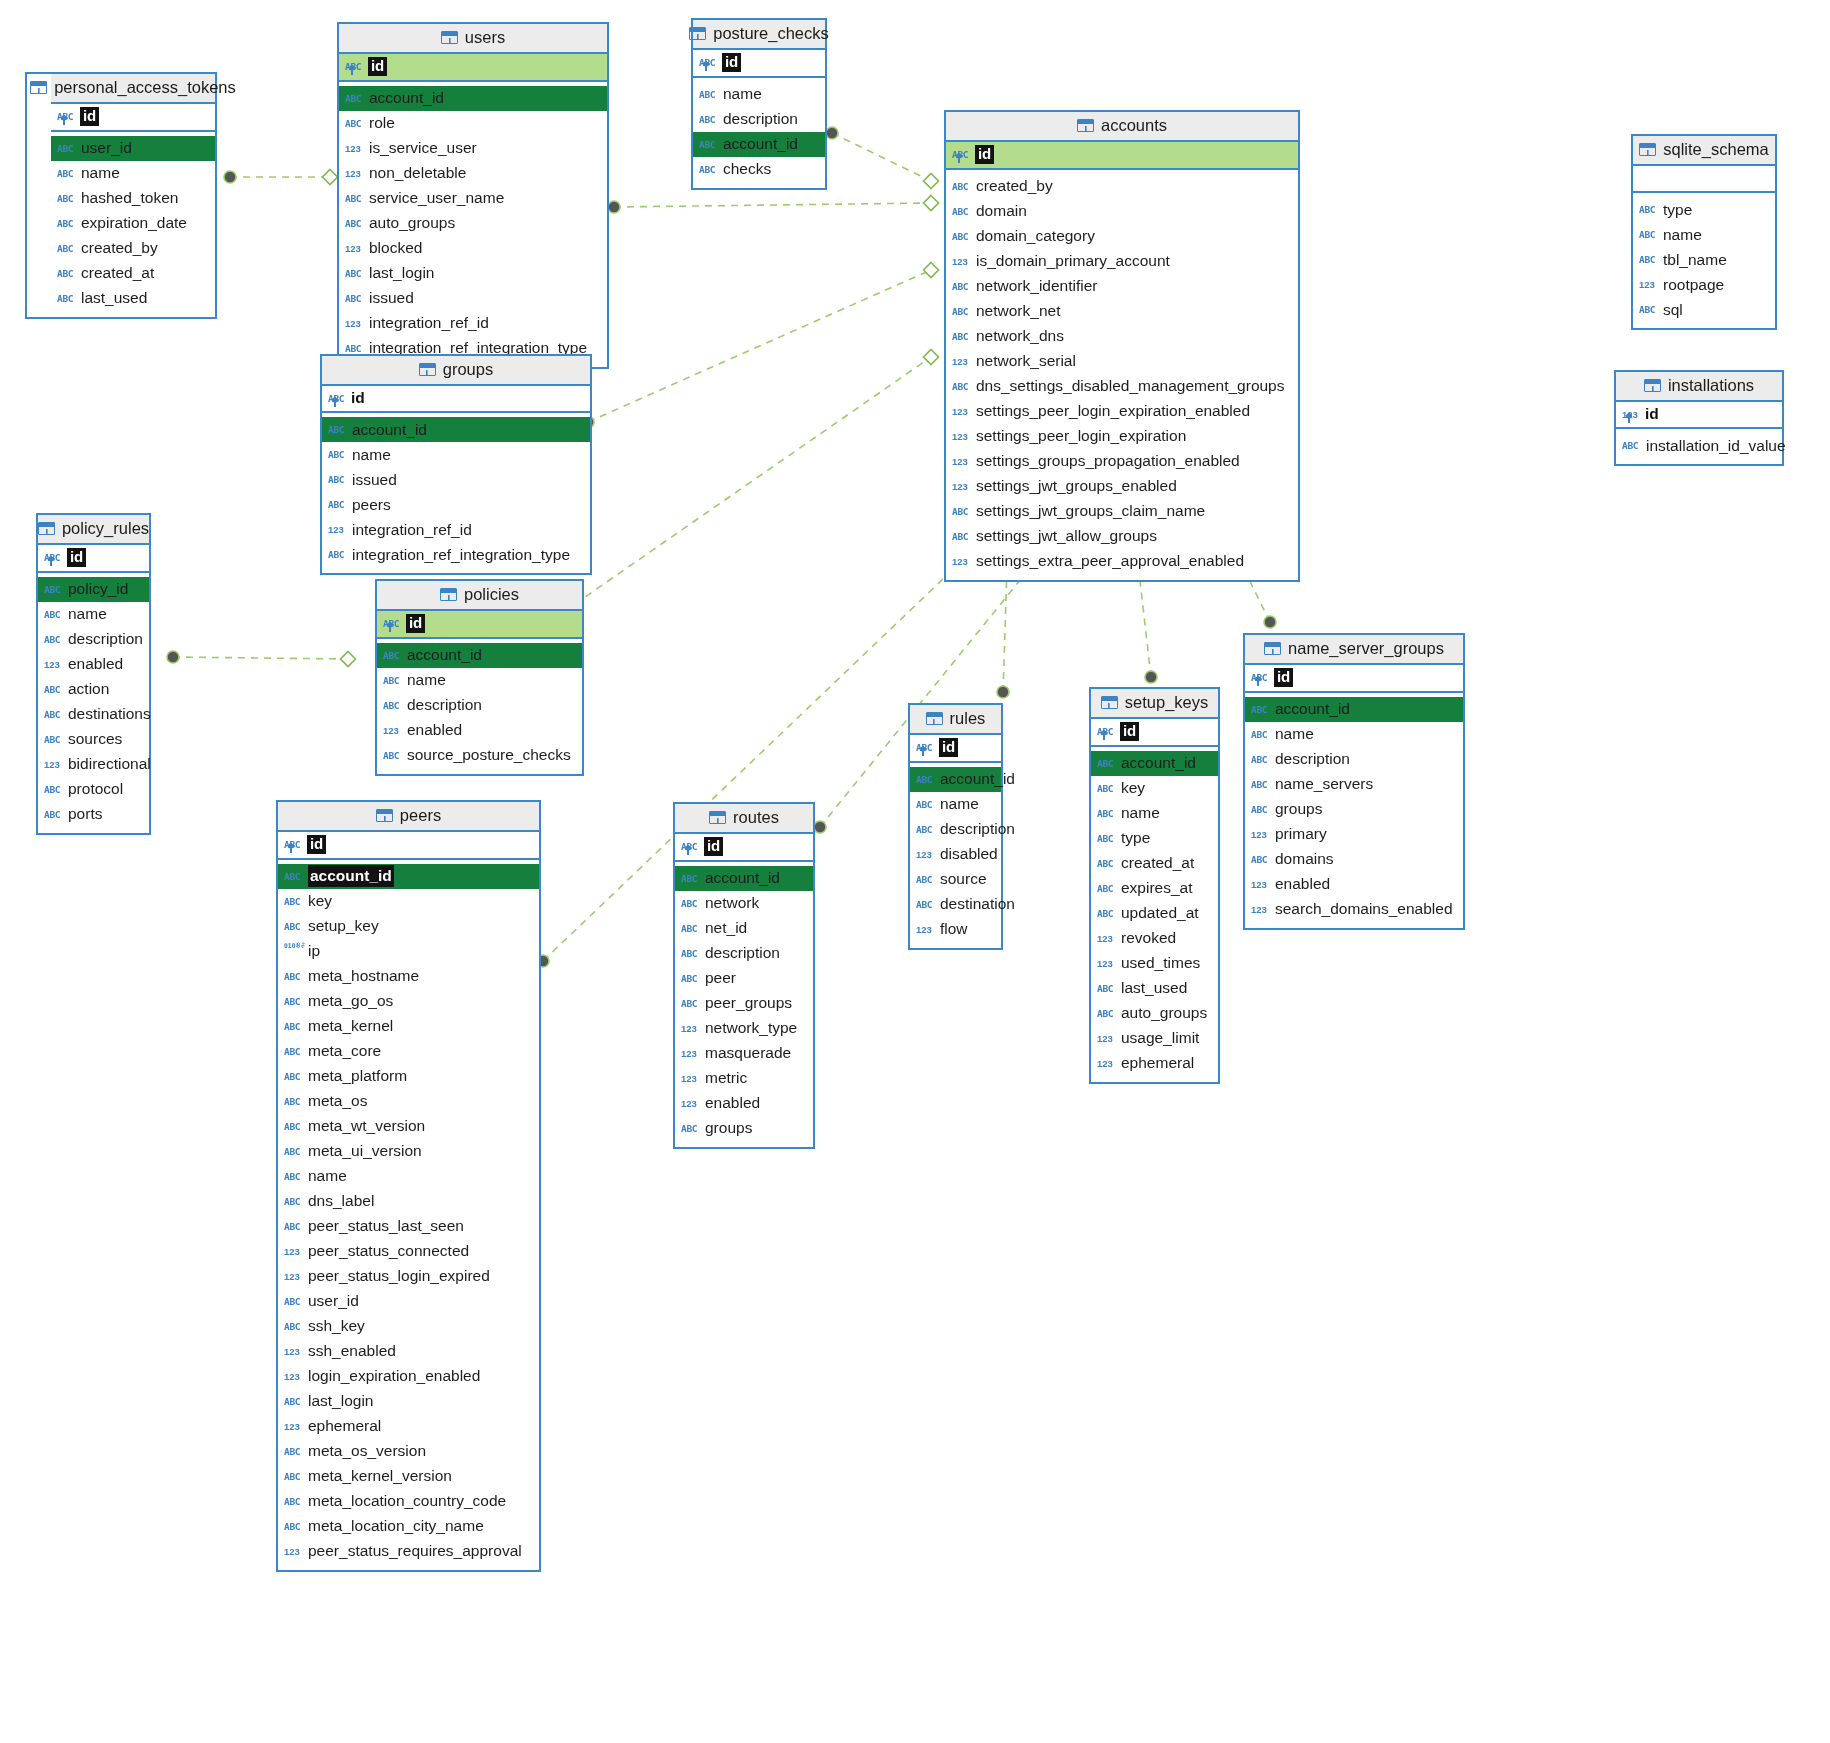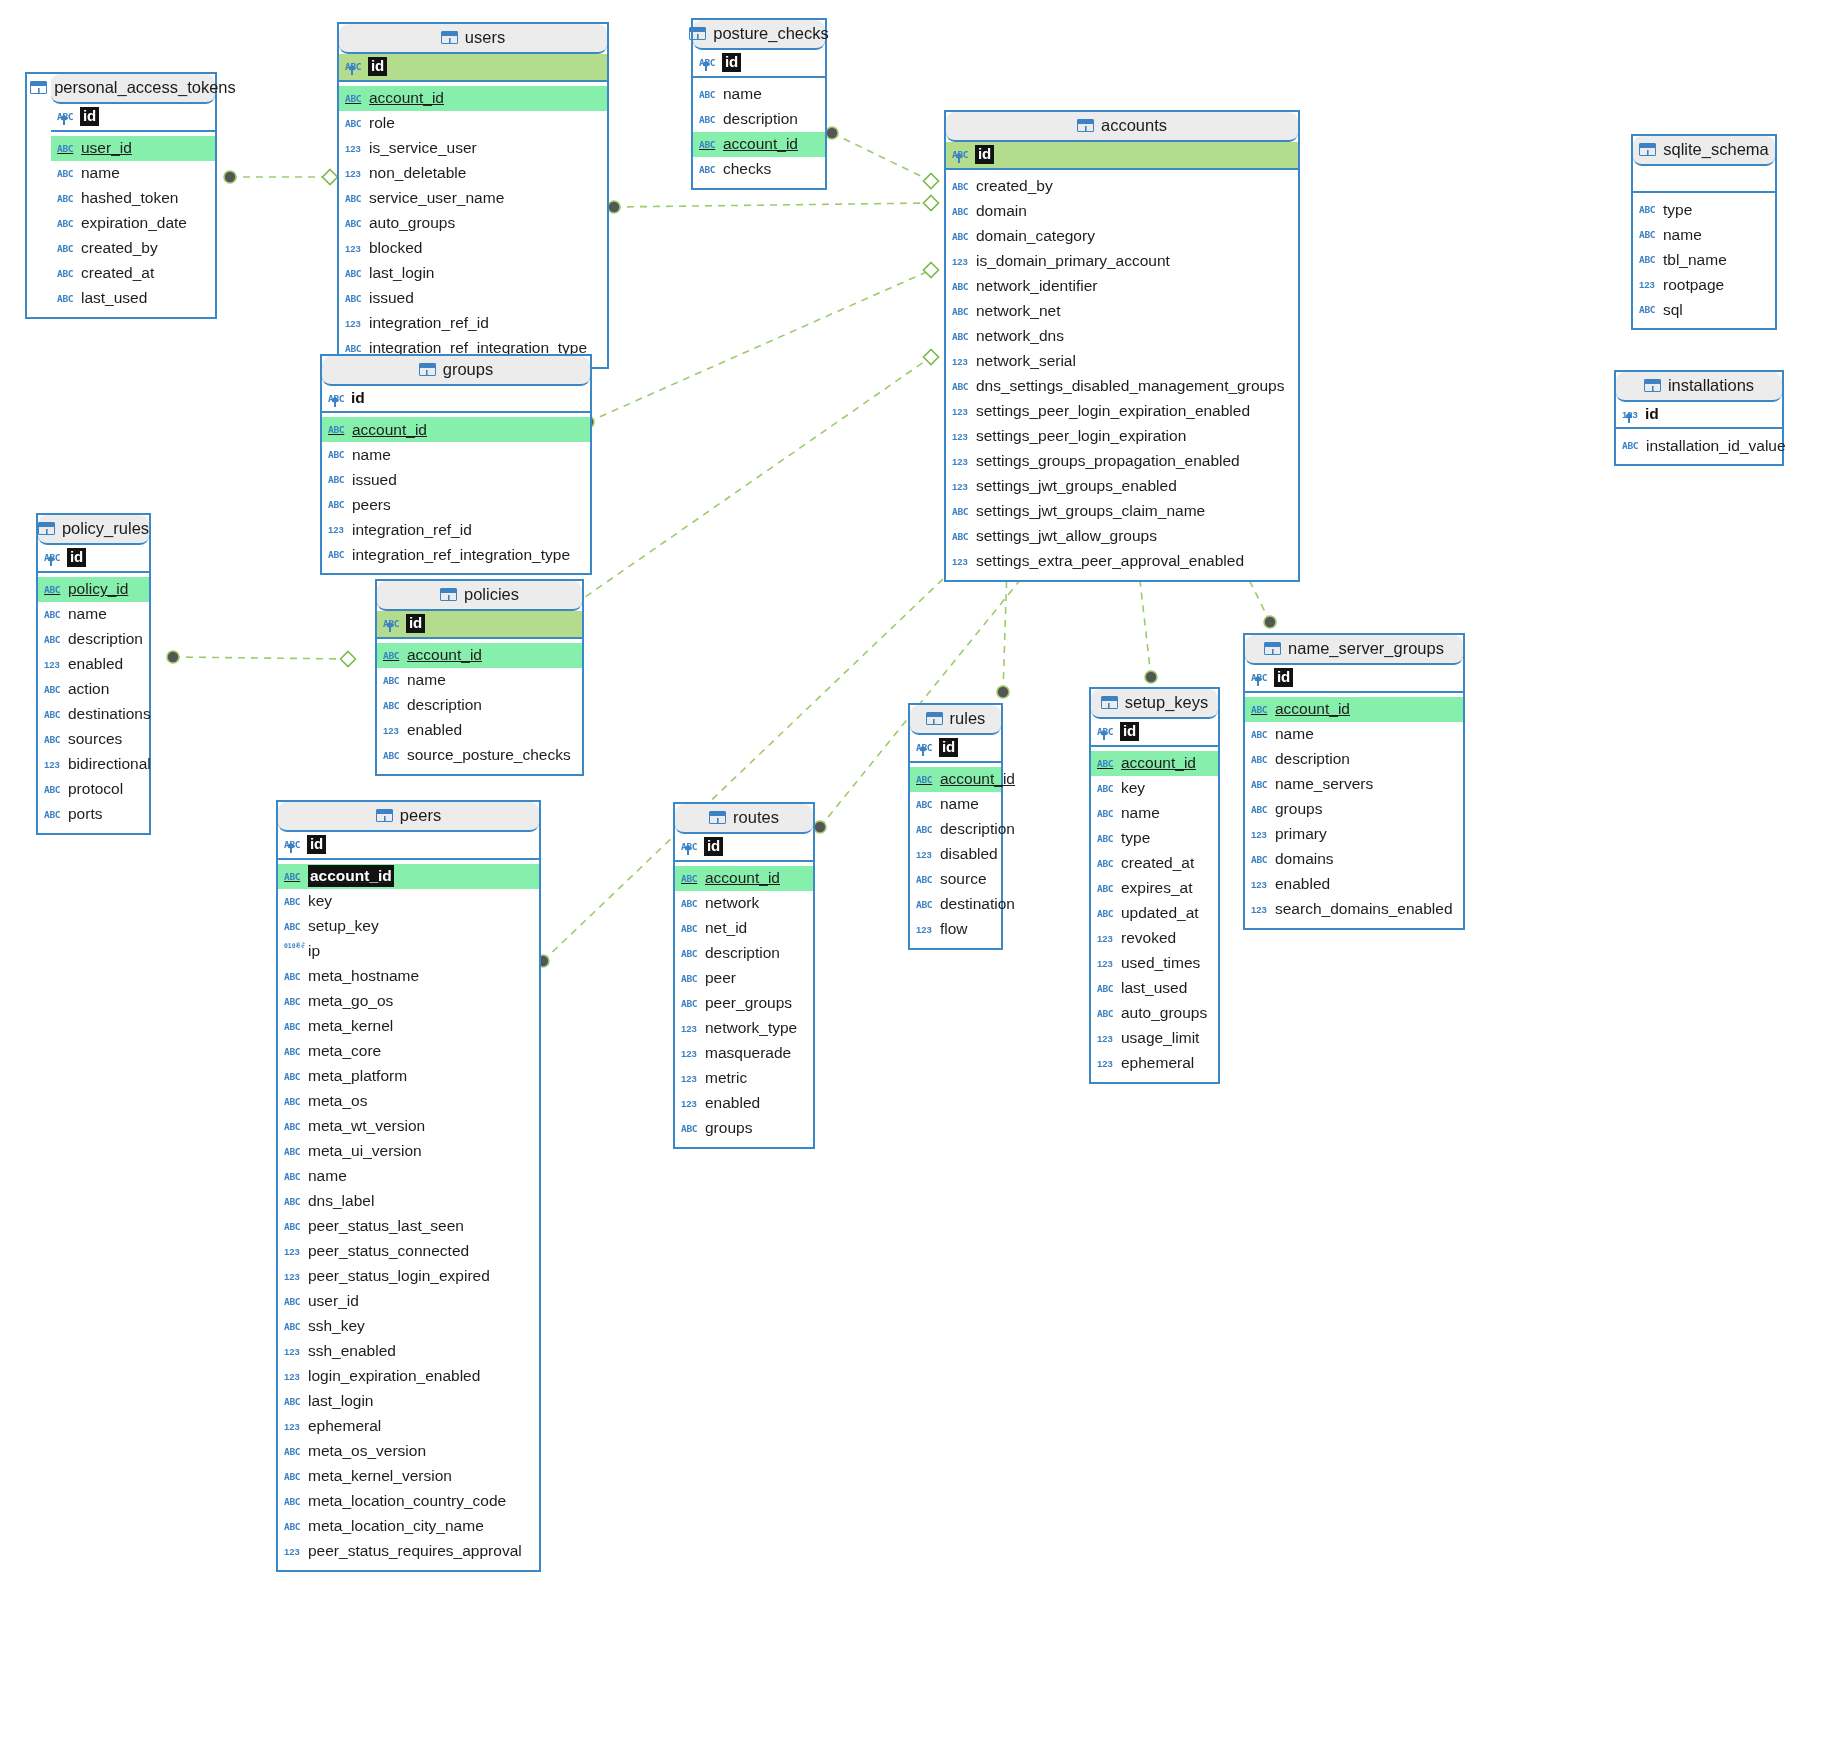--- a/index.html
+++ b/index.html
@@ -36,41 +36,40 @@
     border-bottom: 2px solid #3b88c8;
     text-align: center;
     padding: 4px 8px 5px 8px;
     font-size: 16.5px;
     color: #1b1b1b;
     white-space: nowrap;
     display: flex;
     align-items: center;
     justify-content: center;
     gap: 7px;
-    border-radius: 9px;
   }
   .tbl-pk {
     border-bottom: 2px solid #3b88c8;
     padding: 3px 6px 4px 6px;
     min-height: 27px;
     display: flex;
     align-items: center;
     gap: 4px;
   }
   .tbl-pk.green { background: #b3dd8c; }
   .tbl-body { padding: 4px 0 6px 0; }
   .col {
     display: flex;
     align-items: center;
     gap: 5px;
     padding: 1.5px 6px 1.5px 6px;
     white-space: nowrap;
     line-height: 1.42;
   }
-  .col.fk { background: #86efac; text-decoration: underline; }
+  .col.fk { background: #15803d; }
   .col .lbl { font-size: 15.5px; }
   .col.sel .lbl {
     background: #121212;
     color: #ffffff;
     font-weight: bold;
     padding: 0 2px;
   }
   
   .ic {
     flex: 0 0 auto;

